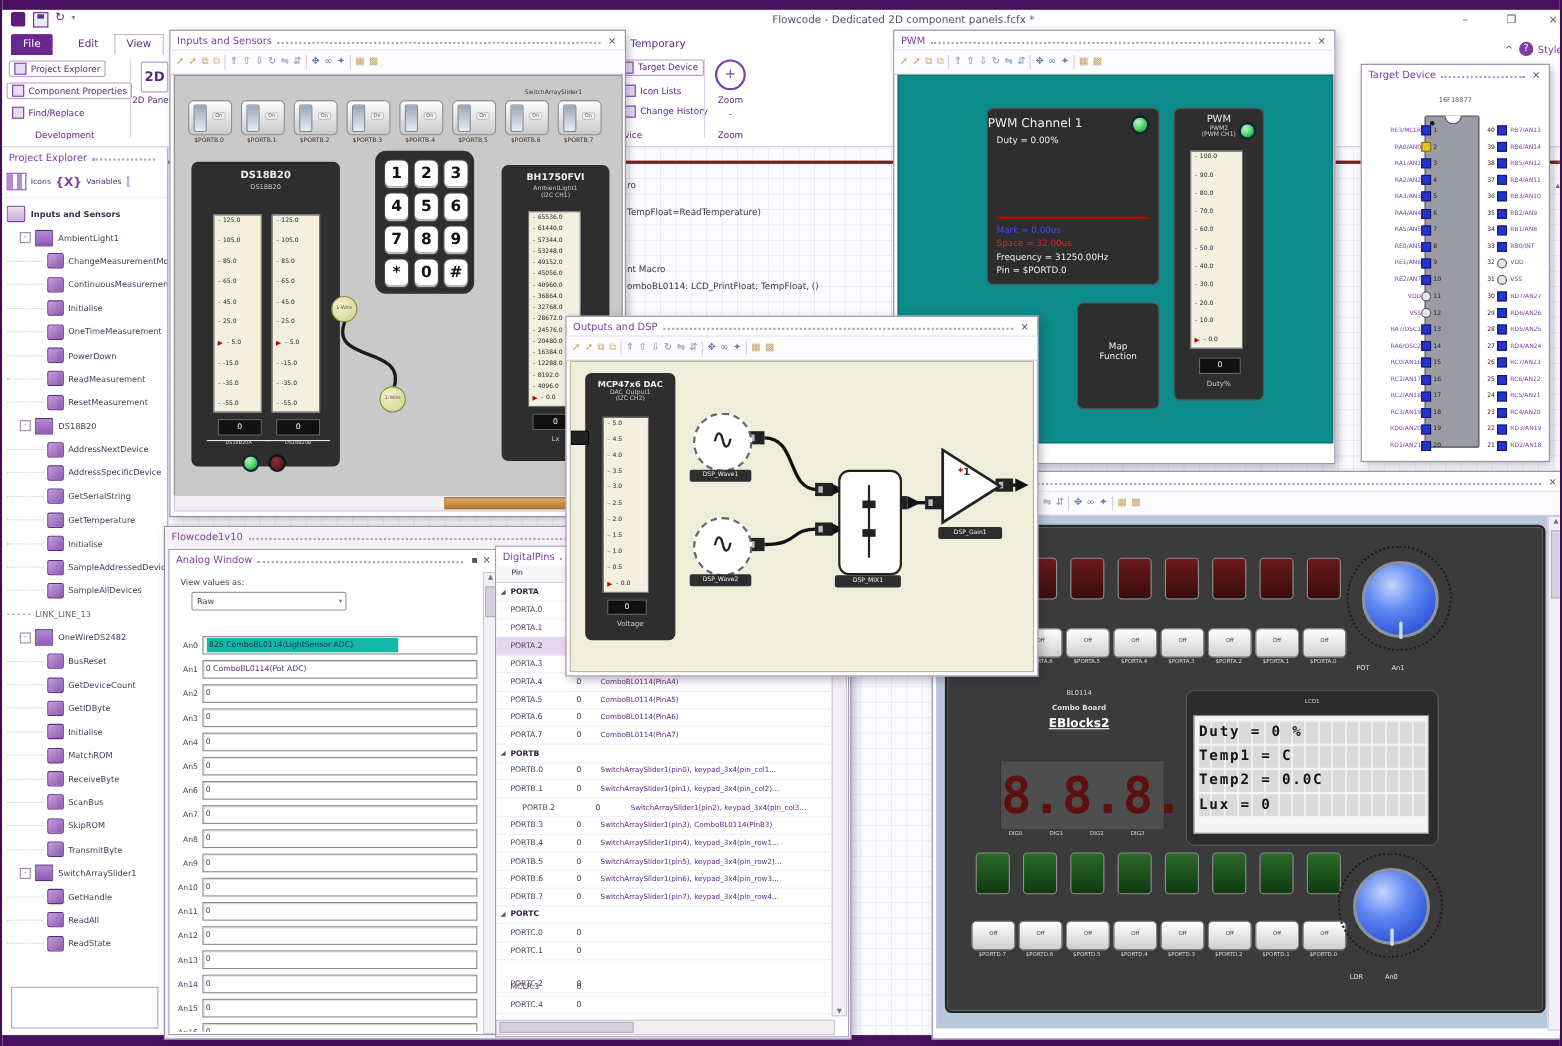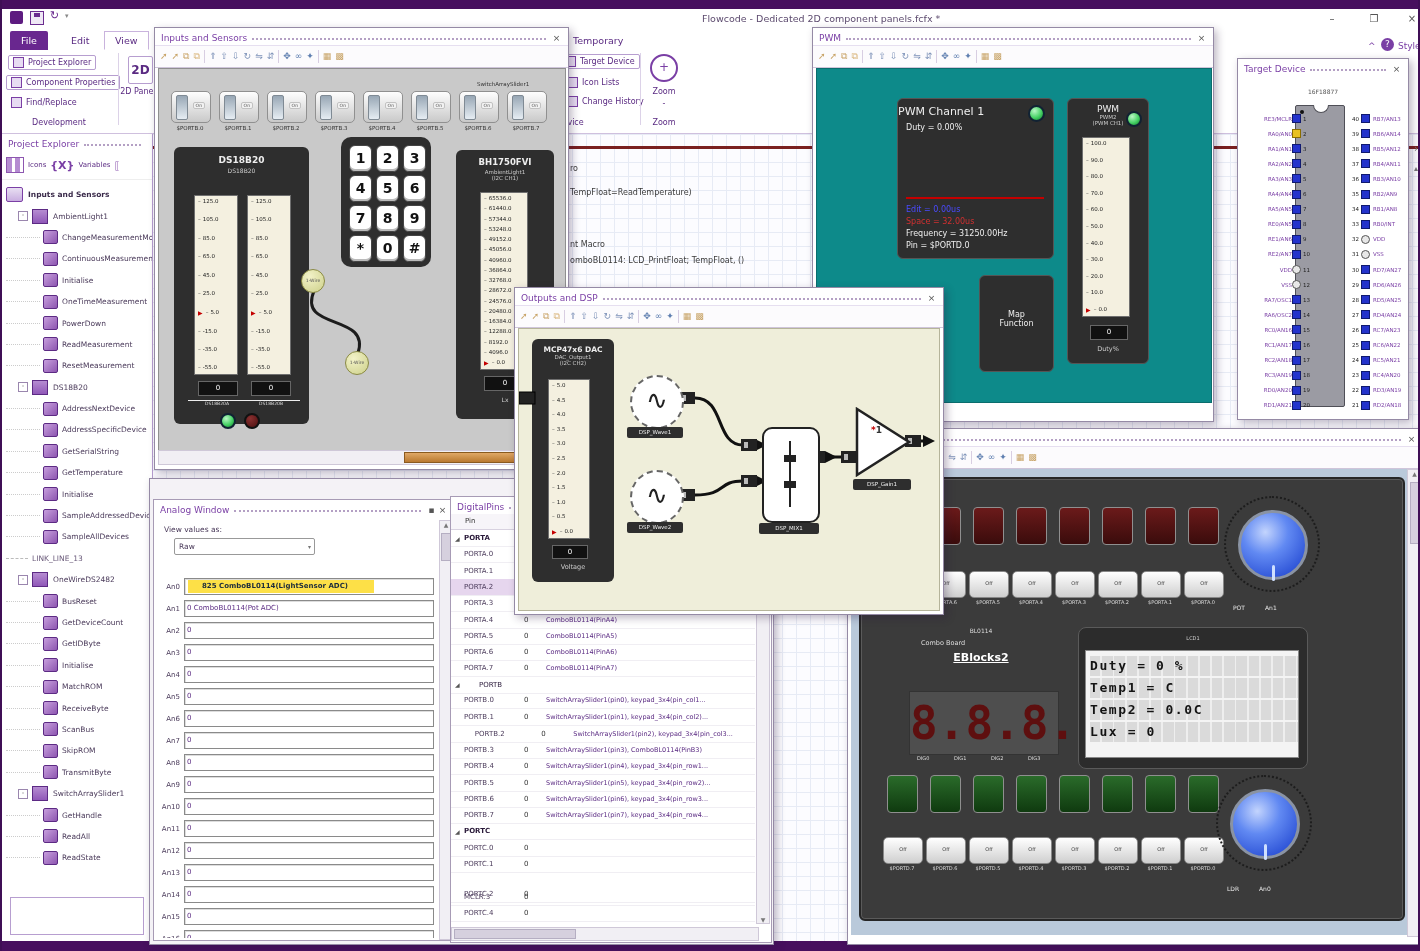--- a/index.html
+++ b/index.html
@@ -662,21 +662,21 @@
         <div class="tsep"></div>
         <span class="ticon" style="color: rgb(200, 164, 104);">▦</span>
         <span class="ticon" style="color: rgb(200, 164, 104);">▩</span>
       </div>
     <div class="abs" style="left:3px;top:40px;width:394px;height:333px;background:#0d8a8a;border:1px solid #0a6d6d;overflow:hidden;">
       <div class="dark" style="left:80px;top:29px;width:155px;height:159px;border:1px solid #555;">
         <div style="position:absolute;left:0;top:6px;width:140px;text-align:left;font-size:11px;">PWM Channel 1</div>
         <div class="ledg" style="position:absolute;right:8px;top:6px;width:13px;height:13px;"></div>
         <div style="position:absolute;left:8px;top:24px;font-size:8px;">Duty = 0.00%</div>
         <div style="position:absolute;left:8px;top:98px;width:138px;height:2px;background:#c40000;"></div>
-        <div style="position:absolute;left:8px;top:106px;font-size:8px;color:#4a4aff;">Edit = 0.00us</div>
+        <div style="position:absolute;left:8px;top:106px;font-size:8px;color:#4a4aff;">Mark = 0.00us</div>
         <div style="position:absolute;left:8px;top:118px;font-size:8px;color:#d03030;">Space = 32.00us</div>
         <div style="position:absolute;left:8px;top:130px;font-size:8px;">Frequency = 31250.00Hz</div>
         <div style="position:absolute;left:8px;top:142px;font-size:8px;">Pin = $PORTD.0</div>
       </div>
       <div class="dark" style="left:250px;top:29px;width:80px;height:264px;border:1px solid #555;">
         <div style="text-align:center;font-size:9px;margin-top:5px;">PWM</div>
         <div style="text-align:center;font-size:5.5px;color:#ccc;">PWM2</div>
         <div style="text-align:center;font-size:5.5px;color:#ccc;">(PWM CH1)</div>
         <div class="ledg" style="position:absolute;right:6px;top:12px;width:12px;height:12px;"></div>
         <div class="scale" id="pwm-scale" style="position:absolute;left:14px;top:38px;width:48px;height:180px;">
@@ -925,39 +925,43 @@
           <div class="pinnum" style="padding-left: 2px;">20</div>
           <div></div>
           <div class="pinnum" style="text-align: right; padding-right: 2px;">21</div>
           <div class="pinsq"></div>
           <div class="pinlab" style="padding-left: 3px;">RD2/AN18</div>
         </div>
       </div>
   </div>
 
   <div class="panel" style="left:147px;top:478px;width:623px;height:465px;z-index:12;background:#f4f2f6;">
+    <div class="ptitle">
+      <span class="lab">Flowcode1v10</span>
+      <span class="dots"></span>
+    </div>
 
     <div class="abs" style="left:3px;top:20px;width:300px;height:440px;background:#fff;border:1px solid #a79bb5;">
       <div class="ptitle">
         <span class="lab">Analog Window</span>
         <span class="dots"></span>
         <span class="pbtn">▪</span>
         <span class="pbtn">×</span>
       </div>
       <div style="font-size:7.5px;color:#4a3a5a;margin:8px 0 0 10px;">View values as:</div>
       <div style="margin:4px 0 0 20px;width:135px;height:15px;border:1px solid #999;border-radius:2px;font-size:7.5px;
            color:#4a3a5a;line-height:15px;padding-left:4px;position:relative;background:#fff;">
         <span>Raw</span>
         <span style="position:absolute;right:3px;top:0;font-size:6px;color:#777;">▾</span>
       </div>
       <div id="an-rows" class="abs" style="left:0;top:78px;width:284px;height:360px;overflow:hidden;">
           <div class="an-row" style="left: 0px; top: 0px; width: 284px;">
             <div class="an-lab">An0</div>
             <div class="an-field" style="width: 246px;">
-              <div style="background: #fde047; color: rgb(28, 44, 60); height: 13px; line-height: 13px; margin: 1px 0px 0px 1px; width: 70%; font-size: 7px; padding-left: 14px; font-weight: bold;">825 ComboBL0114(LightSensor ADC)</div>
+              <div style="background: #14b8a6; color: rgb(28, 44, 60); height: 13px; line-height: 13px; margin: 1px 0px 0px 1px; width: 70%; font-size: 7px; padding-left: 2px;">825 ComboBL0114(LightSensor ADC)</div>
             </div>
           </div>
           <div class="an-row" style="left: 0px; top: 22px; width: 284px;">
             <div class="an-lab">An1</div>
             <div class="an-field" style="width: 246px;">0 ComboBL0114(Pot ADC)</div>
           </div>
           <div class="an-row" style="left: 0px; top: 44px; width: 284px;">
             <div class="an-lab">An2</div>
             <div class="an-field" style="width: 246px;">0</div>
           </div>
@@ -1079,21 +1083,21 @@
             <div style="color: rgb(90, 42, 130); font-size: 6.5px; overflow: hidden; white-space: nowrap; width: 200px;">ComboBL0114(PinA6)</div>
           </div>
           <div class="dp-row" style="left: 0px; top: 130.4px;">
             <div style="width: 13px;"></div>
             <div style="width: 60px;">PORTA.7</div>
             <div style="width: 22px; color: rgb(51, 51, 51);">0</div>
             <div style="color: rgb(90, 42, 130); font-size: 6.5px; overflow: hidden; white-space: nowrap; width: 200px;">ComboBL0114(PinA7)</div>
           </div>
           <div class="dp-row" style="left: 0px; top: 146.7px;">
             <div style="width: 6px; margin-left: 4px; font-size: 6px; color: rgb(85, 85, 85);">◢</div>
-            <div style="font-weight: normal; color: rgb(42, 26, 58); margin-left: 18px;">PORTB</div>
+            <div style="font-weight: bold; color: rgb(42, 26, 58); margin-left: 3px;">PORTB</div>
           </div>
           <div class="dp-row" style="left: 0px; top: 162px;">
             <div style="width: 13px;"></div>
             <div style="width: 60px;">PORTB.0</div>
             <div style="width: 22px; color: rgb(51, 51, 51);">0</div>
             <div style="color: rgb(90, 42, 130); font-size: 6.5px; overflow: hidden; white-space: nowrap; width: 200px;">SwitchArraySlider1(pin0), keypad_3x4(pin_col1...</div>
           </div>
           <div class="dp-row" style="left: 0px; top: 179.3px;">
             <div style="width: 13px;"></div>
             <div style="width: 60px;">PORTB.1</div>
@@ -1241,21 +1245,21 @@
             <div class="obtn" style="left: 323px; top: 92px;">Off</div>
             <div class="oblab" style="left: 319px; top: 120px;">$PORTA.0</div>
           </div>
 
         <div class="kring" style="left:363px;top:17px;width:92px;height:92px;"></div>
         <div class="knob" style="left:377px;top:31px;width:64px;height:64px;"></div>
         <div style="position:absolute;left:372px;top:125px;font-size:6px;color:#e8e8e8;">POT</div>
         <div style="position:absolute;left:404px;top:125px;font-size:6px;color:#e8e8e8;">An1</div>
 
         <div style="position:absolute;left:60px;top:148px;width:120px;text-align:center;font-size:6px;color:#ddd;">BL0114</div>
-        <div style="position:absolute;left:60px;top:160px;width:120px;text-align:left;font-size:6.5px;color:#ddd;font-weight:normal;">Combo Board</div>
+        <div style="position:absolute;left:60px;top:160px;width:120px;text-align:center;font-size:6.5px;color:#ddd;font-weight:bold;">Combo Board</div>
         <div style="position:absolute;left:60px;top:172px;width:120px;text-align:center;font-size:11px;color:#fff;font-weight:bold;text-decoration:underline;">EBlocks2</div>
 
         <div class="abs" style="left:48px;top:212px;width:148px;height:62px;background:#4e4e4e;border:1px solid #333;
              display:flex;justify-content:space-around;align-items:center;" id="seg7">
             <div class="d7">8.</div>
             <div class="d7">8.</div>
             <div class="d7">8.</div>
             <div class="d7">8.</div>
           </div>
         <div id="seg7-labels">

